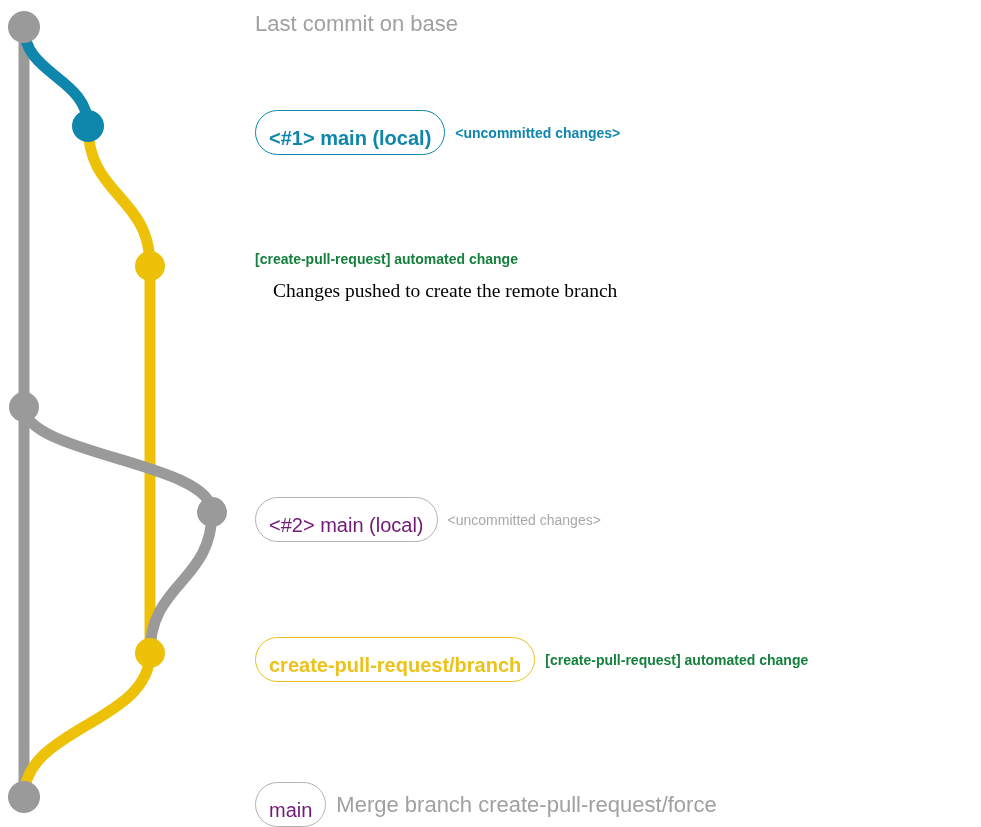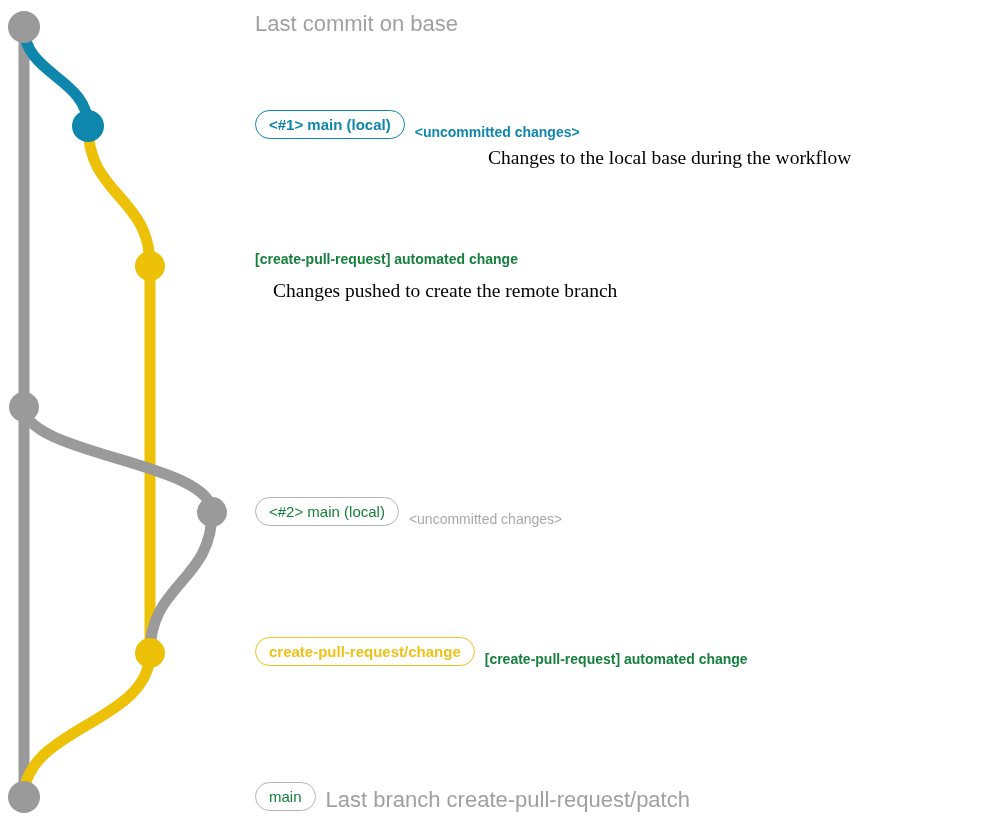--- a/index.html
+++ b/index.html
@@ -27,38 +27,38 @@
   }
 
   
   .row {
     position: absolute;
     left: 255px;
     display: block;
   }
   .row-head {
     display: flex;
-    align-items: flex-end;
+    align-items: center;
     white-space: nowrap;
   }
 
   .badge {
     display: inline-block;
     border: 1.6px solid #9a9a9a;
     border-radius: 999px;
-    padding: 6px 13px 6px 13px;
-    font-size: 15px;
+    padding: 17px 13px 6px 13px;
+    font-size: 20px;
     line-height: 1;
     color: #9a9a9a;
     background: #ffffff;
     margin-right: 10px;
   }
   .badge.blue   { border-color: #0f86ac; color: #0f86ac; font-weight: bold; }
   .badge.yellow { border-color: #edc21a; color: #edc21a; font-weight: bold; }
-  .badge.gray   { border-color: #b3b3b3; color: #15803d; font-weight: normal; }
+  .badge.gray   { border-color: #b3b3b3; color: #701a75; font-weight: normal; }
 
   .subject {
     font-size: 14px;
     line-height: 1;
     white-space: nowrap;
   }
   .subject.blue   { color: #0f86ac; font-weight: bold; }
   .subject.yellow { color: #15803d; font-weight: bold; }
   .subject.gray   { color: #a8a8a8; font-weight: normal; }
 
@@ -112,23 +112,20 @@
     <div class="row-head">
       <span class="plain-subject">Last commit on base</span>
     </div>
   </div>
 
   <div class="row" style="top:110px;">
     <div class="row-head">
       <span class="badge blue">&lt;#1&gt; main (local)</span>
       <span class="subject blue">&lt;uncommitted changes&gt;</span>
     </div>
-    <div class="note" style="margin-left:233px;">
-      <span>Changes to the local base during the workflow</span>
-    </div>
   </div>
 
   <div class="row" style="top:252px;">
     <div class="row-head">
       <span class="subject yellow">[create-pull-request] automated change</span>
     </div>
     <div class="note" style="margin-left:18px;margin-top:15px;">
       <span>Changes pushed to create the remote branch</span>
     </div>
   </div>
@@ -136,25 +133,25 @@
 
   <div class="row" style="top:497px;">
     <div class="row-head">
       <span class="badge gray">&lt;#2&gt; main (local)</span>
       <span class="subject gray">&lt;uncommitted changes&gt;</span>
     </div>
   </div>
 
   <div class="row" style="top:637px;">
     <div class="row-head">
-      <span class="badge yellow">create-pull-request/change</span>
+      <span class="badge yellow">create-pull-request/branch</span>
       <span class="subject yellow">[create-pull-request] automated change</span>
     </div>
   </div>
 
   <div class="row" style="top:782px;">
     <div class="row-head">
       <span class="badge gray">main</span>
-      <span class="plain-subject">Last branch create-pull-request/patch</span>
+      <span class="plain-subject">Merge branch create-pull-request/force</span>
     </div>
   </div>
 
 </div>
 
 </body></html>

